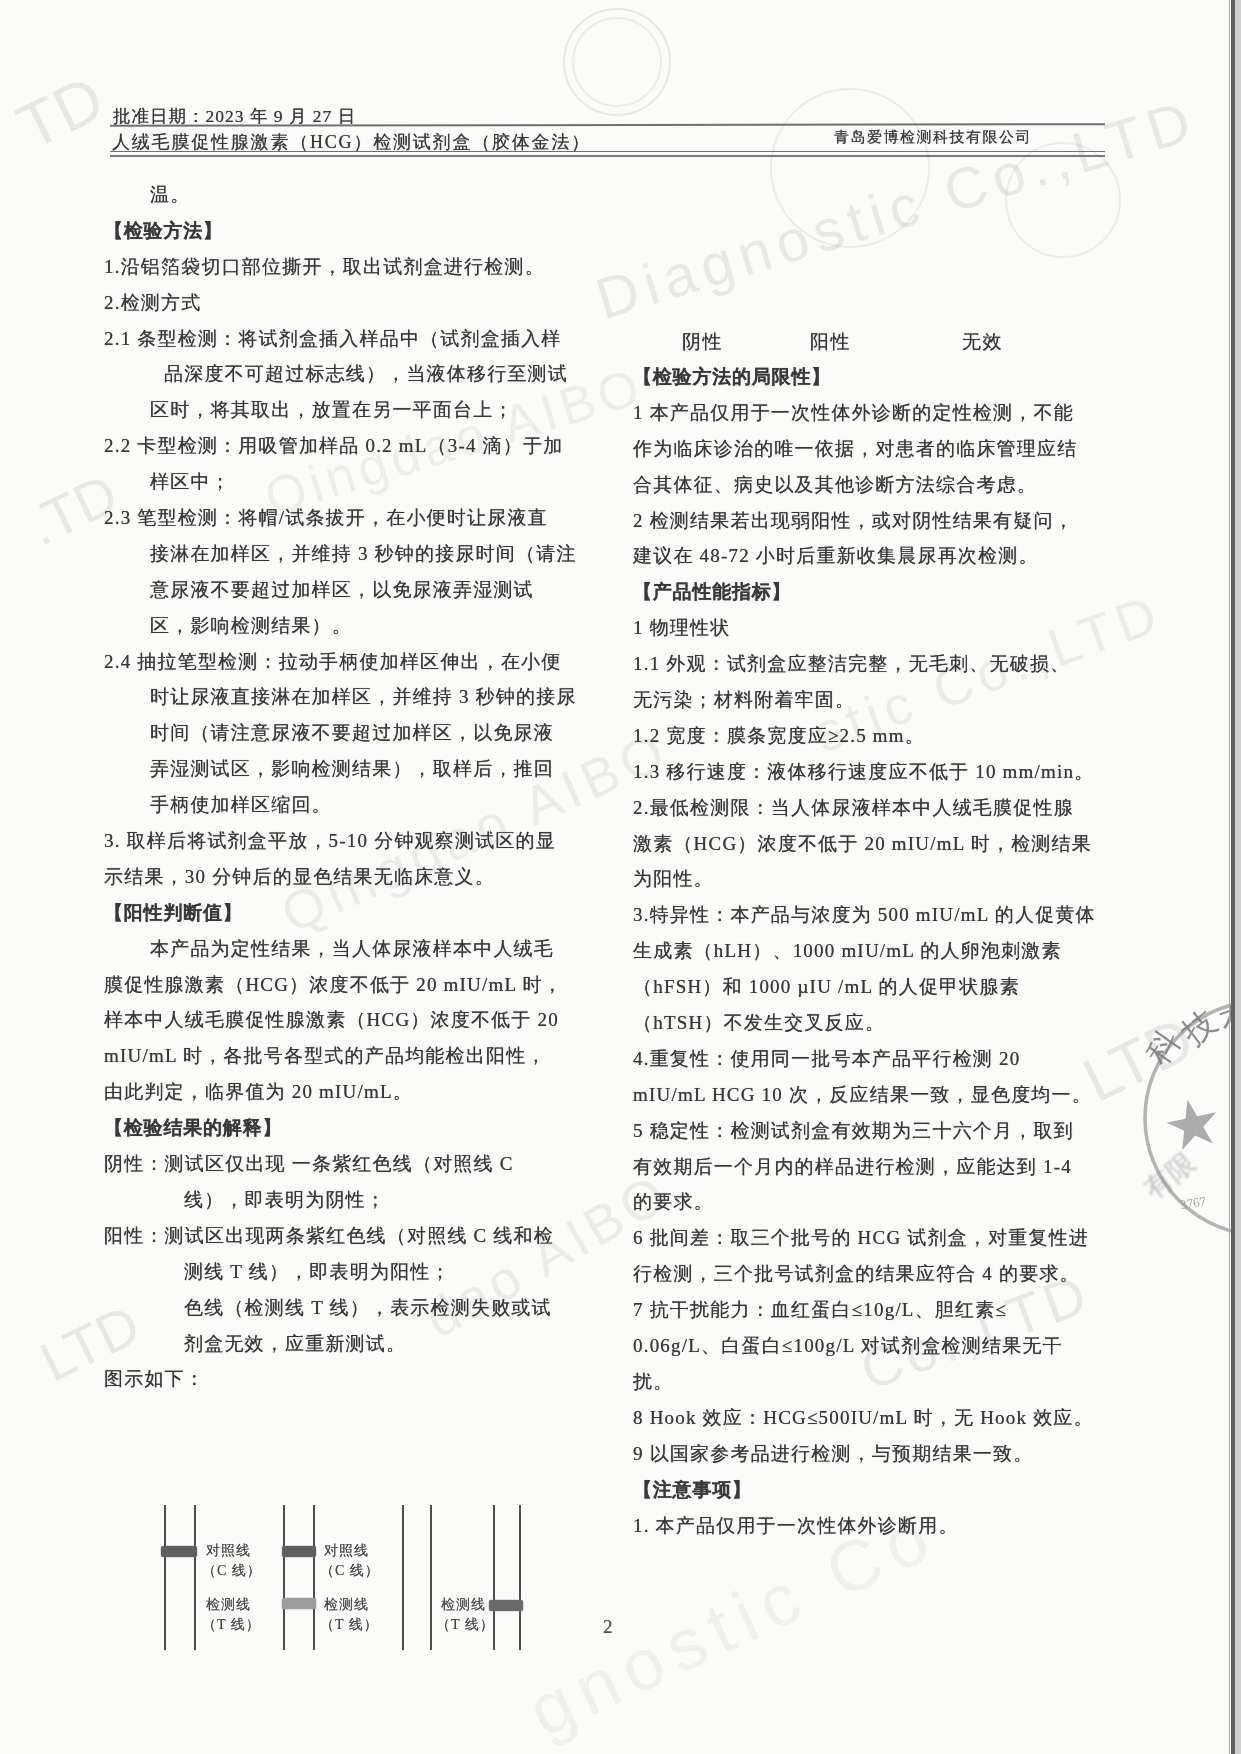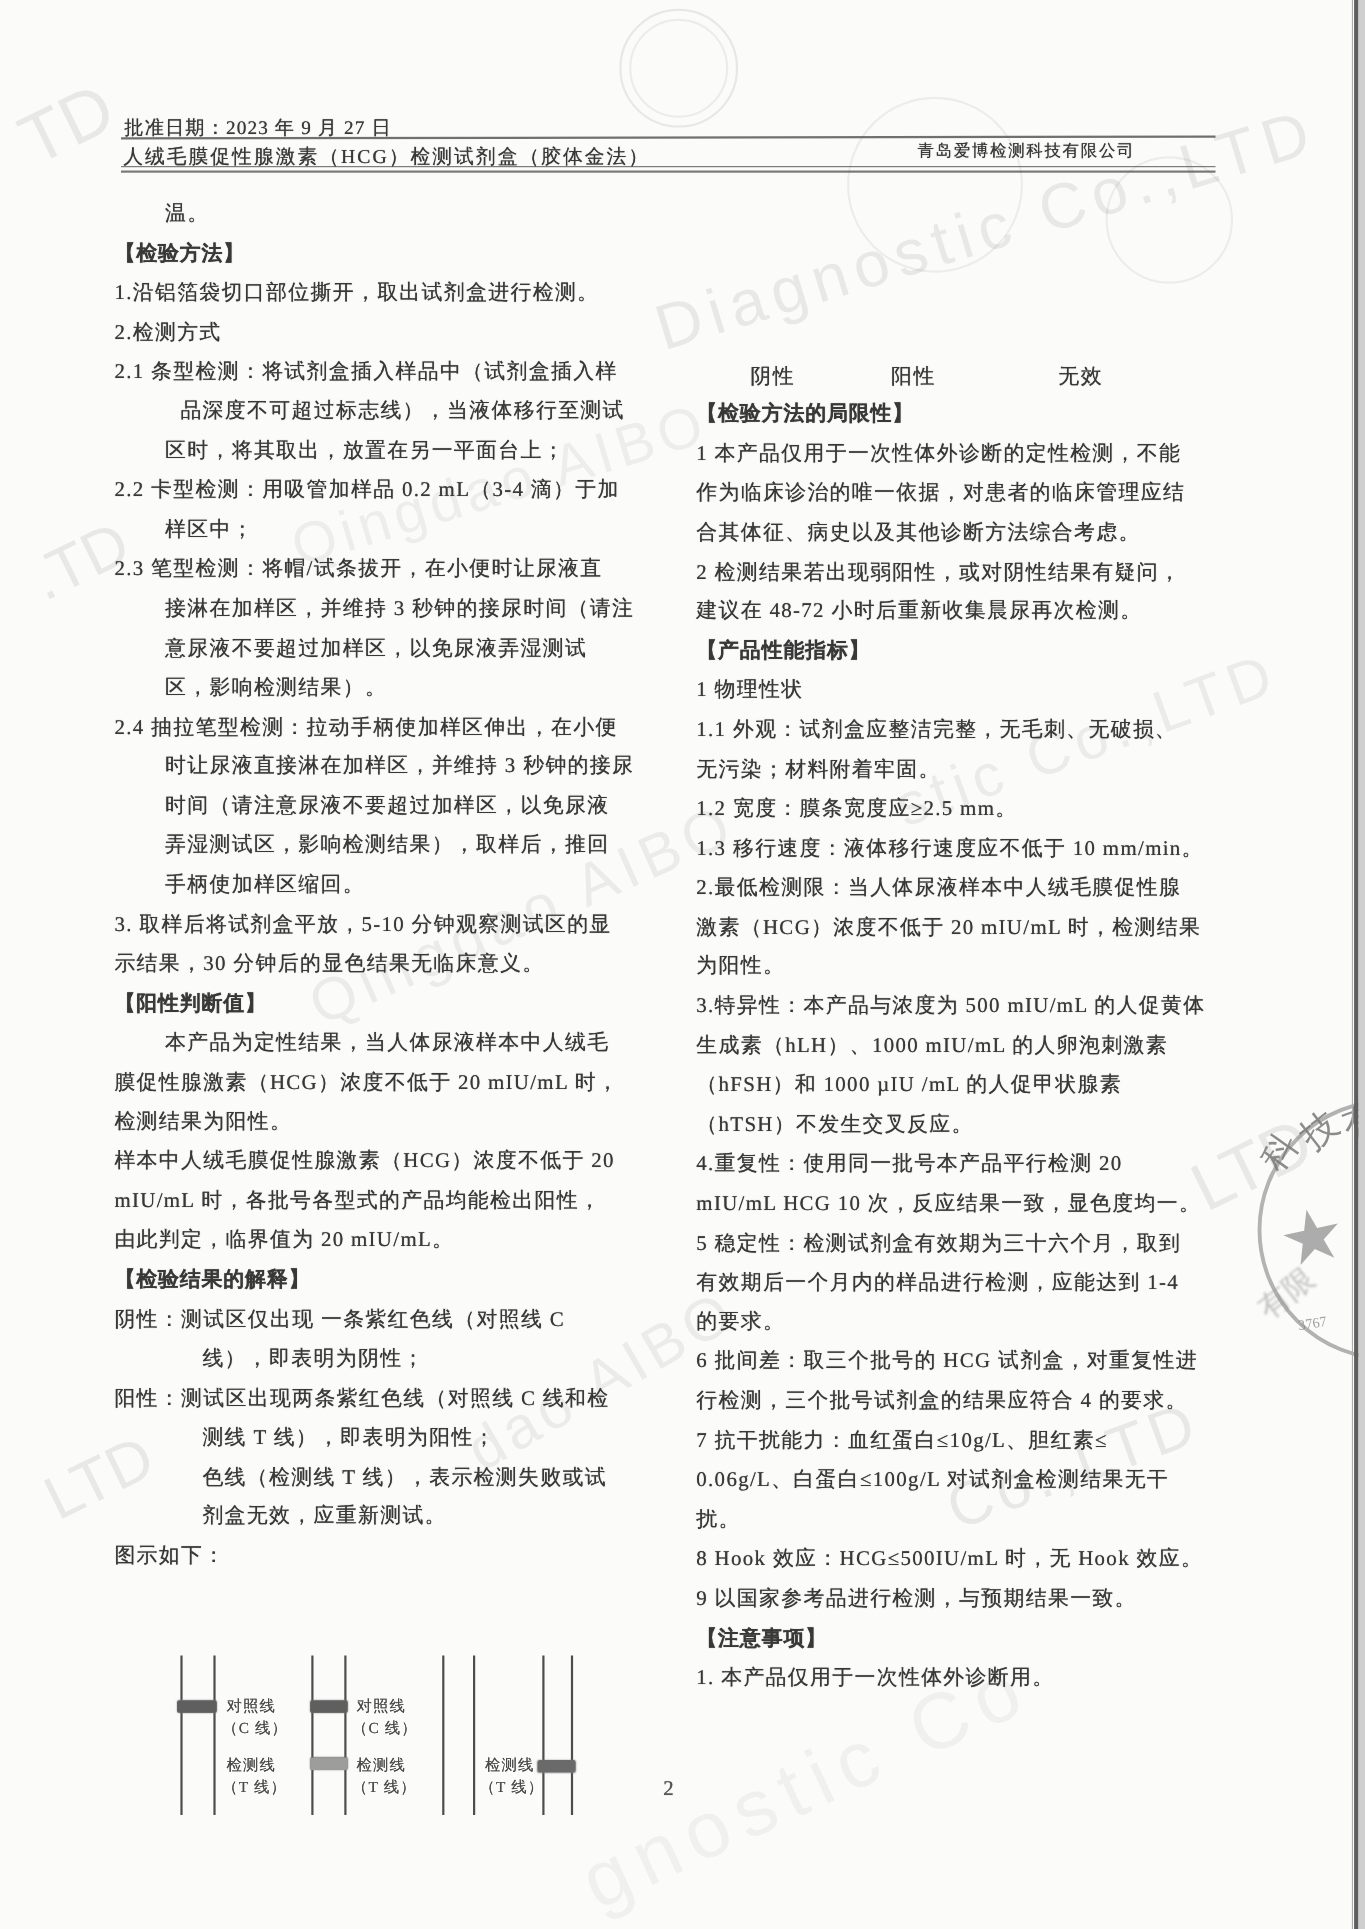--- a/index.html
+++ b/index.html
@@ -106,21 +106,20 @@
     <div class="ln">2.4 抽拉笔型检测：拉动手柄使加样区伸出，在小便</div>
     <div class="ln ind1">时让尿液直接淋在加样区，并维持 3 秒钟的接尿</div>
     <div class="ln ind1">时间（请注意尿液不要超过加样区，以免尿液</div>
     <div class="ln ind1">弄湿测试区，影响检测结果），取样后，推回</div>
     <div class="ln ind1">手柄使加样区缩回。</div>
     <div class="ln">3. 取样后将试剂盒平放，5-10 分钟观察测试区的显</div>
     <div class="ln">示结果，30 分钟后的显色结果无临床意义。</div>
     <div class="ln hd">【阳性判断值】</div>
     <div class="ln ind1">本产品为定性结果，当人体尿液样本中人绒毛</div>
     <div class="ln">膜促性腺激素（HCG）浓度不低于 20 mIU/mL 时，</div>
-    <div class="ln">检测结果为阳性。</div>
     <div class="ln">样本中人绒毛膜促性腺激素（HCG）浓度不低于 20</div>
     <div class="ln">mIU/mL 时，各批号各型式的产品均能检出阳性，</div>
     <div class="ln">由此判定，临界值为 20 mIU/mL。</div>
     <div class="ln hd">【检验结果的解释】</div>
     <div class="ln">阴性：测试区仅出现 一条紫红色线（对照线 C</div>
     <div class="ln ind2">线），即表明为阴性；</div>
     <div class="ln">阳性：测试区出现两条紫红色线（对照线 C 线和检</div>
     <div class="ln ind2">测线 T 线），即表明为阳性；</div>
     <div class="ln ind2">色线（检测线 T 线），表示检测失败或试</div>
     <div class="ln ind2">剂盒无效，应重新测试。</div>

